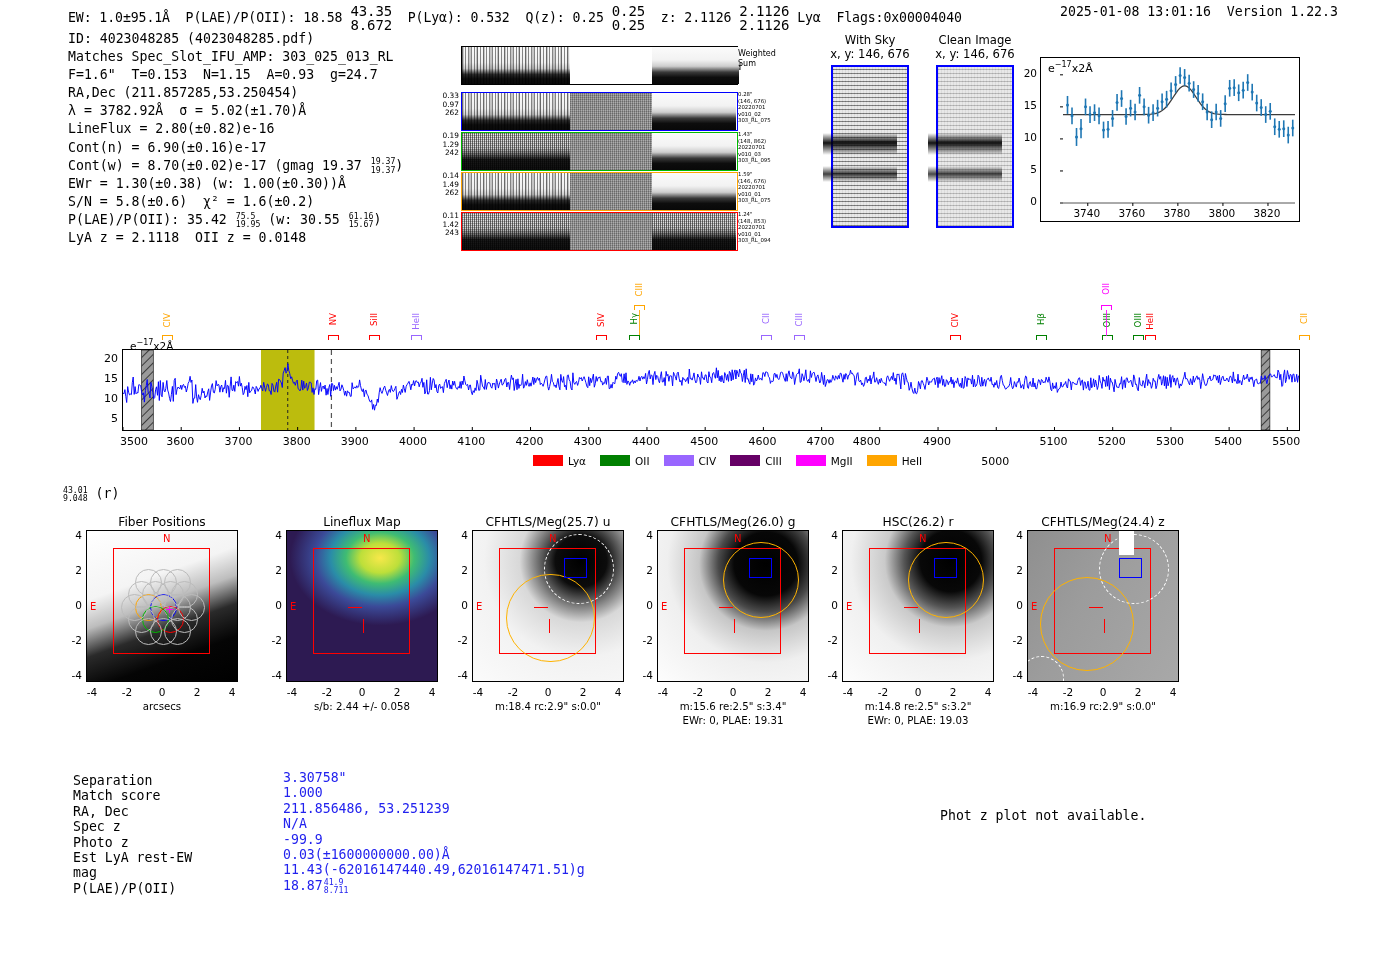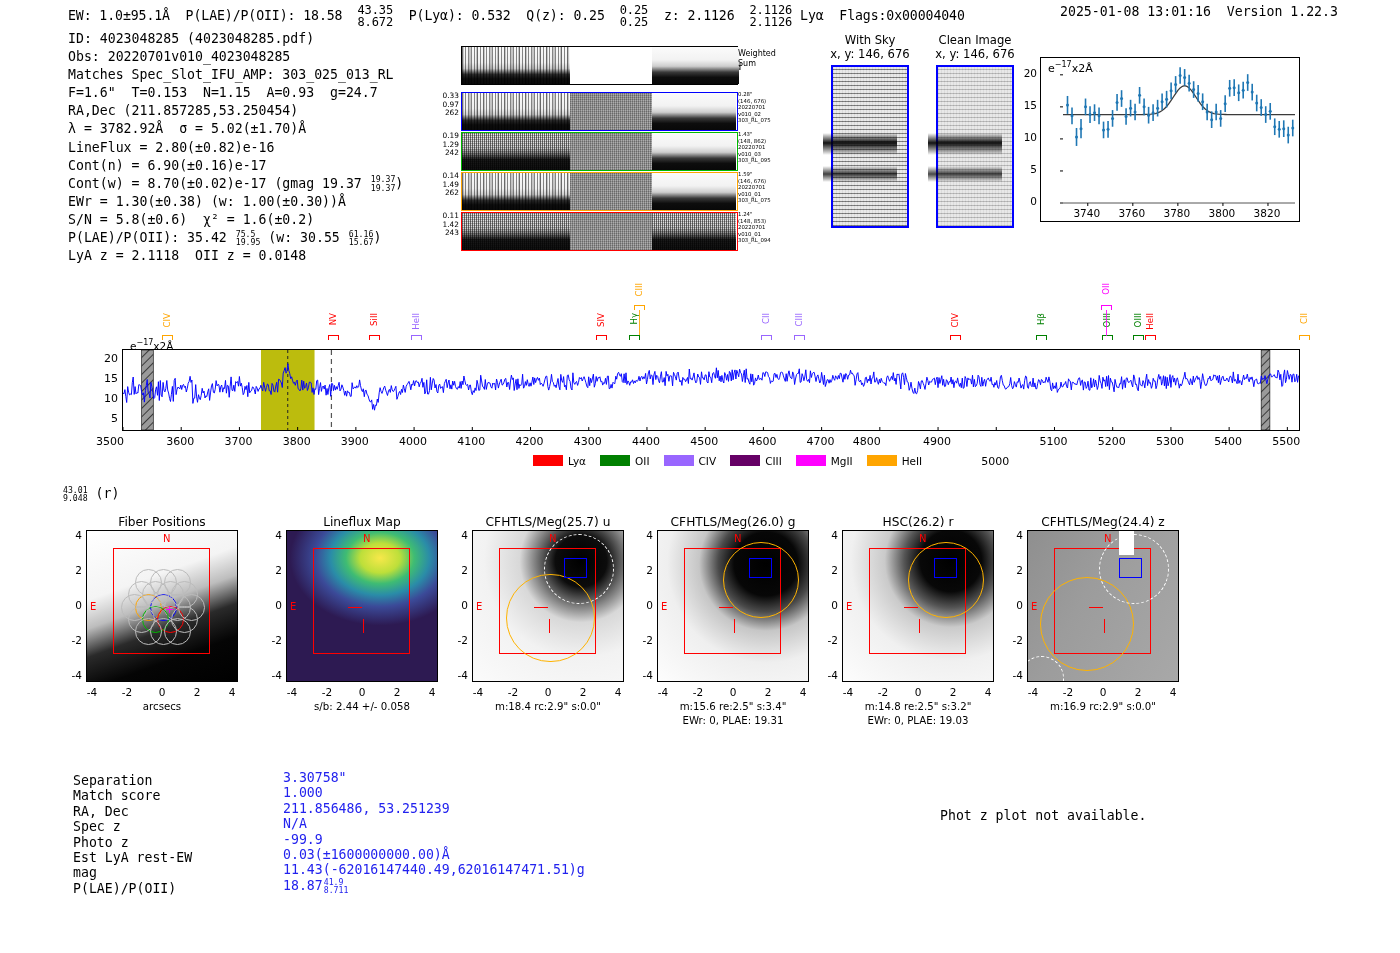--- a/index.html
+++ b/index.html
@@ -7,22 +7,22 @@
   body{width:1400px;height:953px;position:relative;overflow:hidden;
        font-family:"DejaVu Sans",sans-serif;color:#000;}
   .abs{position:absolute;}
   .mono{font-family:"DejaVu Sans Mono","Liberation Mono",monospace;}
   .sans{font-family:"DejaVu Sans","Liberation Sans",sans-serif;}
   .nowrap{white-space:pre;}
 
   
   #topline{left:68px;top:4px;font-size:13.2px;letter-spacing:-0.1px;}
   #stamp{left:1060px;top:4px;font-size:13.2px;}
-  sub.sup2{display:inline-block;vertical-align:middle;font-size:12px;line-height:1.0;
-           text-align:left;margin-left:15px;position:relative;top:0px;}
+  sub.sup2{display:inline-block;vertical-align:middle;font-size:14px;line-height:1.0;
+           text-align:left;margin-left:8px;position:relative;top:0px;}
   sub.sup2 i{display:block;font-style:normal;}
 
   
   #infoblock{left:68px;top:30px;font-size:13.2px;line-height:18.1px;}
   #infoblock div{white-space:pre;}
   .frac{display:inline-block;vertical-align:middle;font-size:8.2px;line-height:1.02;
         text-align:left;margin-left:1px;}
   .frac i{display:block;font-style:normal;}
 
   
@@ -101,21 +101,20 @@
 </style>
 </head>
 <body>
 
 <div class="abs mono" id="topline"><span>EW: 1.0±95.1Å</span>&nbsp;&nbsp;<span>P(LAE)/P(OII):</span>&nbsp;<span>18.58</span><sub class="sup2"><i>43.35</i><i>8.672</i></sub>&nbsp;&nbsp;<span>P(Lyα): 0.532</span>&nbsp;&nbsp;<span>Q(z): 0.25</span><sub class="sup2"><i>0.25</i><i>0.25</i></sub>&nbsp;&nbsp;<span>z: 2.1126</span><sub class="sup2"><i>2.1126</i><i>2.1126</i></sub>&nbsp;<span>Lyα</span>&nbsp;&nbsp;<span>Flags:0x00004040</span></div>
 
 <div class="abs mono" id="stamp"><span>2025-01-08 13:01:16</span>&nbsp;&nbsp;<span>Version 1.22.3</span></div>
 
 <div class="abs mono" id="infoblock">
   <div>ID: 4023048285 (4023048285.pdf)</div>
-  <div>Obs: 20220701v010_4023048285</div>
   <div>Matches Spec_Slot_IFU_AMP: 303_025_013_RL</div>
   <div>F=1.6"  T=0.153  N=1.15  A=0.93  g=24.7</div>
   <div>RA,Dec (211.857285,53.250454)</div>
   <div>λ = 3782.92Å  σ = 5.02(±1.70)Å</div>
   <div>LineFlux = 2.80(±0.82)e-16</div>
   <div>Cont(n) = 6.90(±0.16)e-17</div>
   <div><span>Cont(w) = 8.70(±0.02)e-17 (gmag 19.37 </span><sub class="frac"><i>19.37</i><i>19.37</i></sub><span>)</span></div>
   <div>EWr = 1.30(±0.38) (w: 1.00(±0.30))Å</div>
   <div>S/N = 5.8(±0.6)  χ² = 1.6(±0.2)</div>
   <div><span>P(LAE)/P(OII): 35.42 </span><sub class="frac"><i>75.5</i><i>19.95</i></sub><span> (w: 30.55 </span><sub class="frac"><i>61.16</i><i>15.67</i></sub><span>)</span></div>
@@ -422,21 +421,21 @@
     </svg>
 </div>
 <div class="abs sans" style="left:130px;top:338px;font-size:10.5px;">e<sup style="font-size:8px">−17</sup>x2Å</div>
 <div id="spec-yticks">
     <div class="abs sans" style="left:92px;top:412px;width:26px;text-align:right;font-size:11px;">5</div>
     <div class="abs sans" style="left:92px;top:392px;width:26px;text-align:right;font-size:11px;">10</div>
     <div class="abs sans" style="left:92px;top:372px;width:26px;text-align:right;font-size:11px;">15</div>
     <div class="abs sans" style="left:92px;top:352px;width:26px;text-align:right;font-size:11px;">20</div>
   </div>
 <div id="spec-xticks">
-    <div class="abs sans" style="left:96px;top:435px;width:52px;text-align:left;font-size:11px;">3500</div>
+    <div class="abs sans" style="left:96px;top:435px;width:52px;text-align:right;font-size:11px;">3500</div>
     <div class="abs sans" style="left:154.21782178217822px;top:435px;width:52px;text-align:center;font-size:11px;">3600</div>
     <div class="abs sans" style="left:212.43564356435644px;top:435px;width:52px;text-align:center;font-size:11px;">3700</div>
     <div class="abs sans" style="left:270.65346534653463px;top:435px;width:52px;text-align:center;font-size:11px;">3800</div>
     <div class="abs sans" style="left:328.8712871287129px;top:435px;width:52px;text-align:center;font-size:11px;">3900</div>
     <div class="abs sans" style="left:387.08910891089107px;top:435px;width:52px;text-align:center;font-size:11px;">4000</div>
     <div class="abs sans" style="left:445.3069306930693px;top:435px;width:52px;text-align:center;font-size:11px;">4100</div>
     <div class="abs sans" style="left:503.5247524752475px;top:435px;width:52px;text-align:center;font-size:11px;">4200</div>
     <div class="abs sans" style="left:561.7425742574258px;top:435px;width:52px;text-align:center;font-size:11px;">4300</div>
     <div class="abs sans" style="left:619.960396039604px;top:435px;width:52px;text-align:center;font-size:11px;">4400</div>
     <div class="abs sans" style="left:678.1782178217821px;top:435px;width:52px;text-align:center;font-size:11px;">4500</div>

